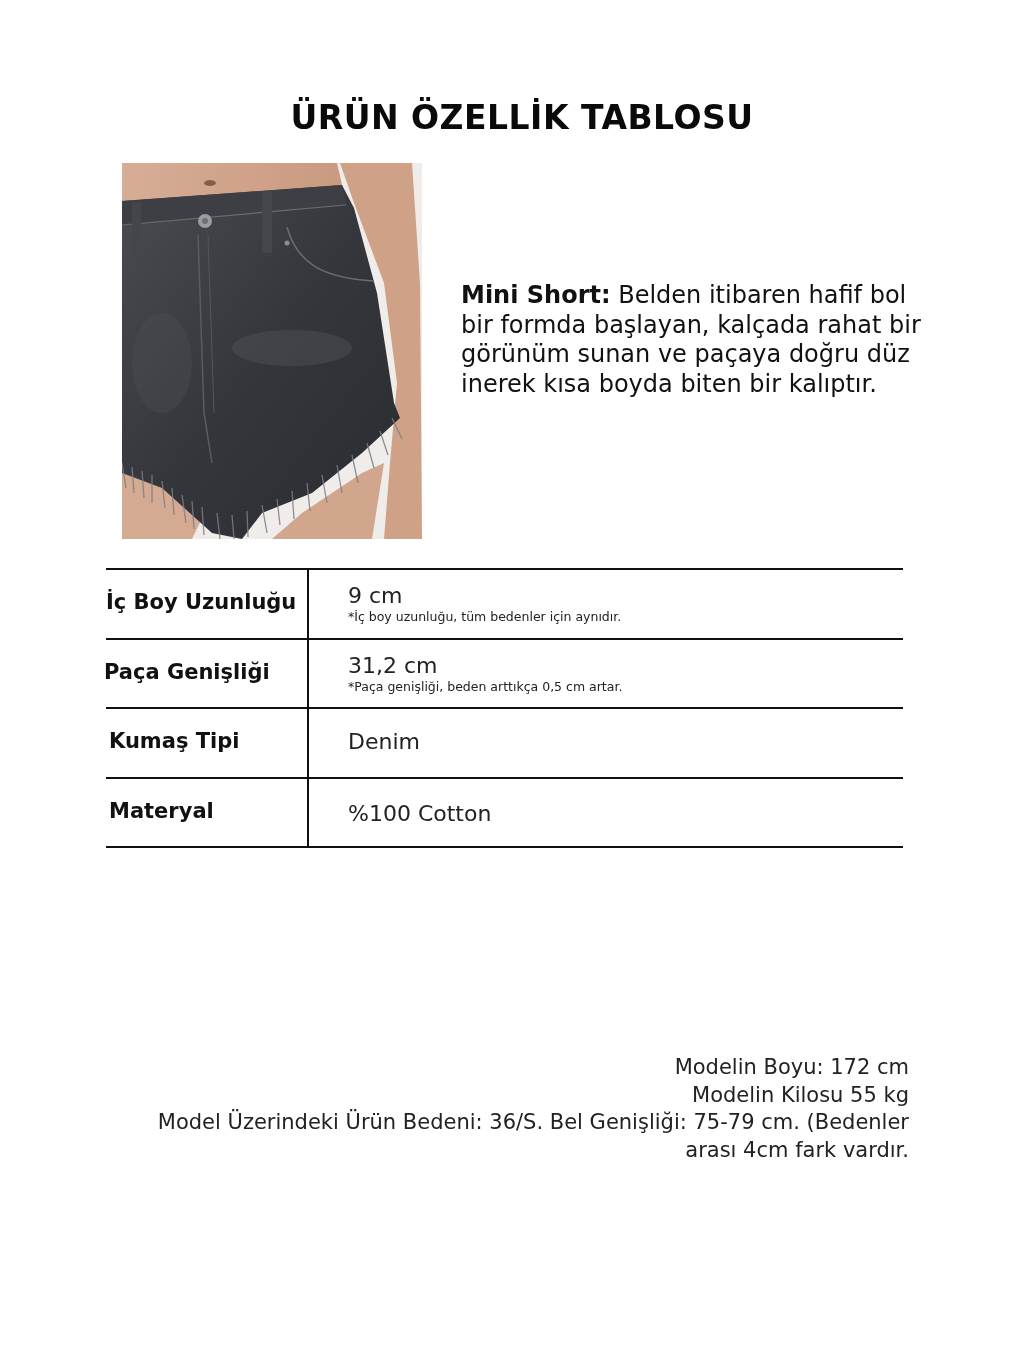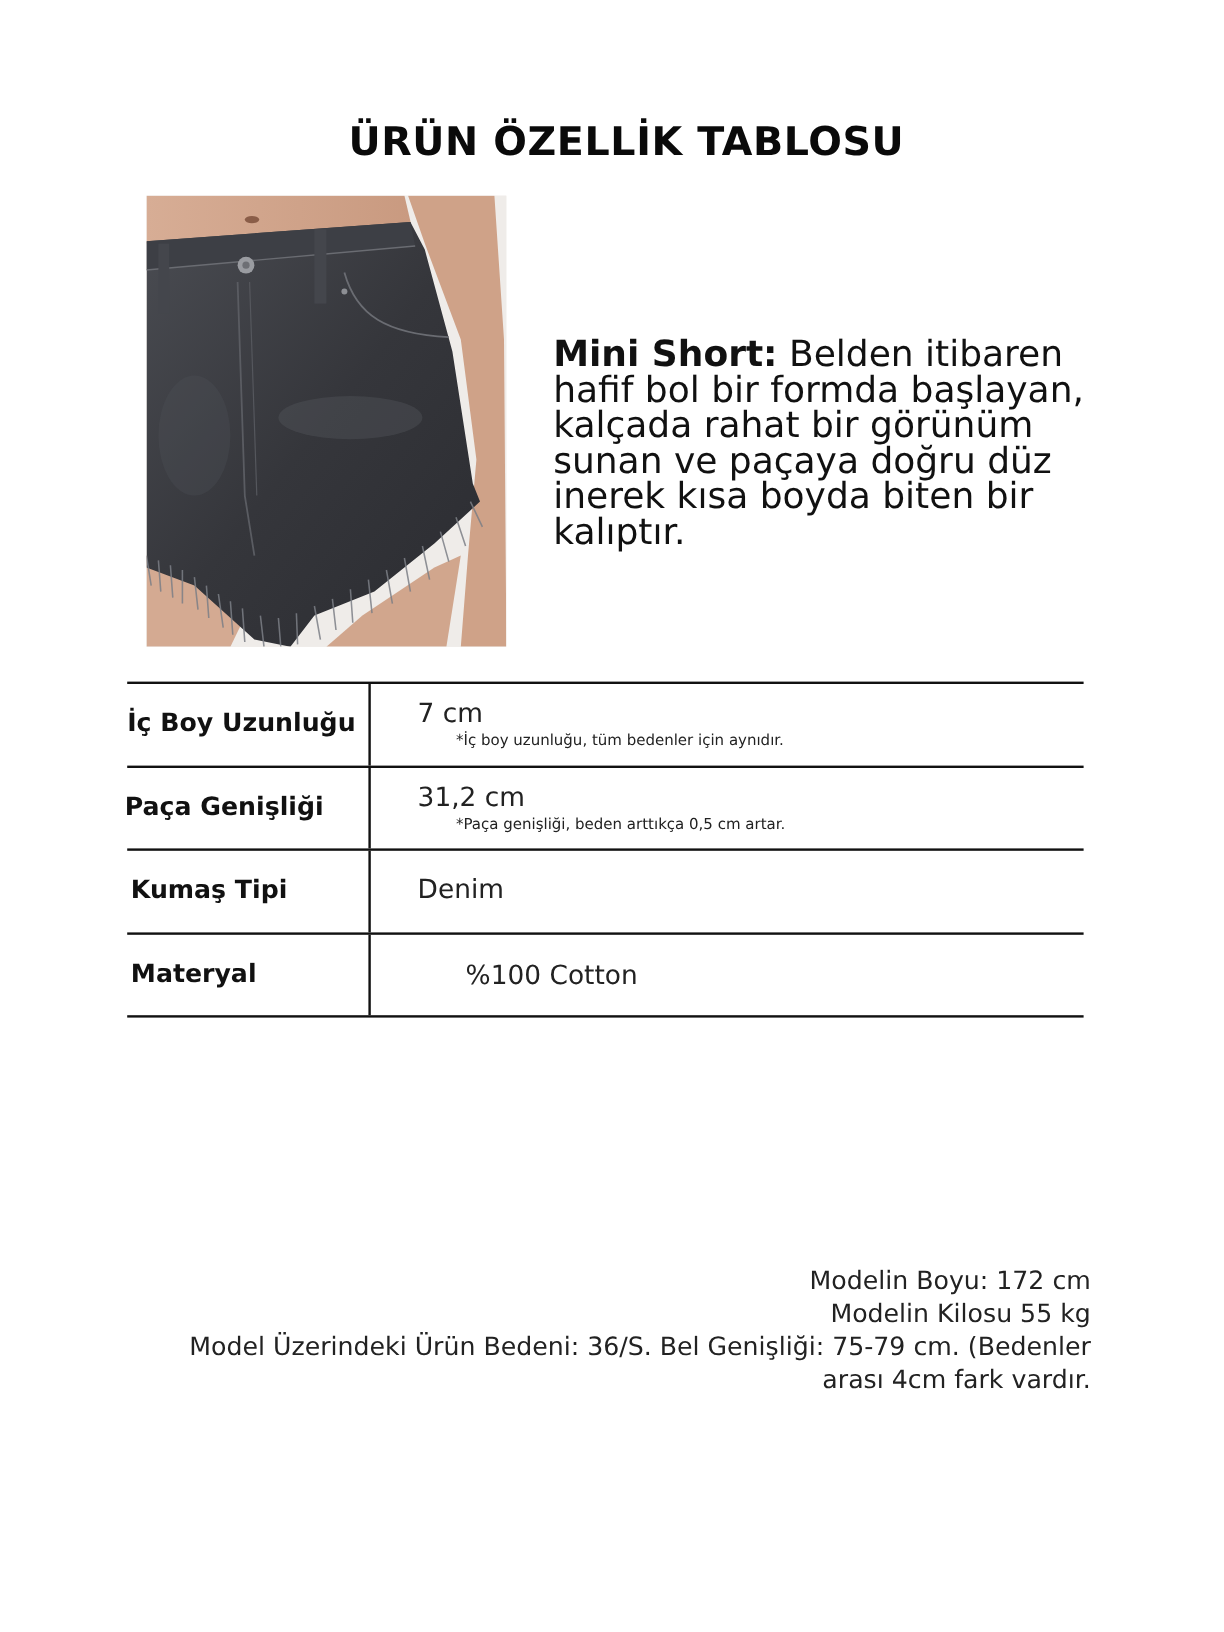--- a/index.html
+++ b/index.html
@@ -12,21 +12,21 @@
     position: absolute; left: 12px; top: 98px; width: 1020px; text-align: center;
     font-size: 33px; font-weight: bold; letter-spacing: 0.5px; color: #0a0a0a;
   }
   .photo {
     position: absolute; left: 122px; top: 163px; width: 300px; height: 376px;
     overflow: hidden; background: #eeeae6;
   }
   .photo svg { display: block; }
   .desc {
     position: absolute; left: 461px; top: 281px; width: 470px;
-    font-size: 30px; line-height: 29.5px; color: #111;
+    font-size: 24px; line-height: 29.5px; color: #111;
   }
   .desc b { font-weight: bold; }
 
   .spec-table {
     position: absolute; left: 106px; top: 568px; width: 797px;
     border-top: 2.5px solid #111;
   }
   .spec-row {
     position: relative; height: 67.5px; border-bottom: 2.5px solid #111;
   }
@@ -36,21 +36,21 @@
   .spec-label {
     position: absolute; left: 3px; top: 20px;
     font-size: 21px; font-weight: bold; color: #111; white-space: nowrap;
   }
   .spec-value {
     position: absolute; left: 242px; top: 20px;
     font-size: 22px; color: #222; white-space: nowrap;
   }
   .spec-value.twoline { top: 13px; }
   .spec-note {
-    display: block; font-size: 12.5px; color: #222; margin-top: 1px; margin-left: 32px;
+    display: block; font-size: 12.5px; color: #222; margin-top: 1px;
   }
   .model-info {
     position: absolute; left: 109px; top: 1054px; width: 800px;
     font-size: 21px; line-height: 27.5px; color: #222;
   }
   .model-info div { white-space: nowrap; text-align: right; }
 </style>
 </head>
 <body>
 
@@ -106,41 +106,41 @@
   </svg>
 </div>
 
 <div class="desc"><b>Mini Short:</b><span> Belden itibaren hafif bol bir formda başlayan, kalçada rahat bir görünüm sunan ve paçaya doğru düz inerek kısa boyda biten bir kalıptır.</span></div>
 
 <div class="spec-table">
   <div class="spec-row">
     <div class="divider"></div>
     <div class="spec-label" style="left:0;">İç Boy Uzunluğu</div>
     <div class="spec-value twoline">
-      <span>7 cm</span>
+      <span>9 cm</span>
       <span class="spec-note">*İç boy uzunluğu, tüm bedenler için aynıdır.</span>
     </div>
   </div>
   <div class="spec-row">
     <div class="divider"></div>
     <div class="spec-label" style="left:-2px;">Paça Genişliği</div>
     <div class="spec-value twoline">
       <span>31,2 cm</span>
       <span class="spec-note">*Paça genişliği, beden arttıkça 0,5 cm artar.</span>
     </div>
   </div>
   <div class="spec-row">
     <div class="divider"></div>
     <div class="spec-label">Kumaş Tipi</div>
     <div class="spec-value"><span>Denim</span></div>
   </div>
   <div class="spec-row">
     <div class="divider"></div>
     <div class="spec-label">Materyal</div>
-    <div class="spec-value" style="top:22px;margin-left:40px;"><span>%100 Cotton</span></div>
+    <div class="spec-value" style="top:22px;"><span>%100 Cotton</span></div>
   </div>
 </div>
 
 <div class="model-info">
   <div>Modelin Boyu: 172 cm</div>
   <div>Modelin Kilosu 55 kg</div>
   <div>Model Üzerindeki Ürün Bedeni: 36/S. Bel Genişliği: 75-79 cm. (Bedenler</div>
   <div>arası 4cm fark vardır.</div>
 </div>
 

